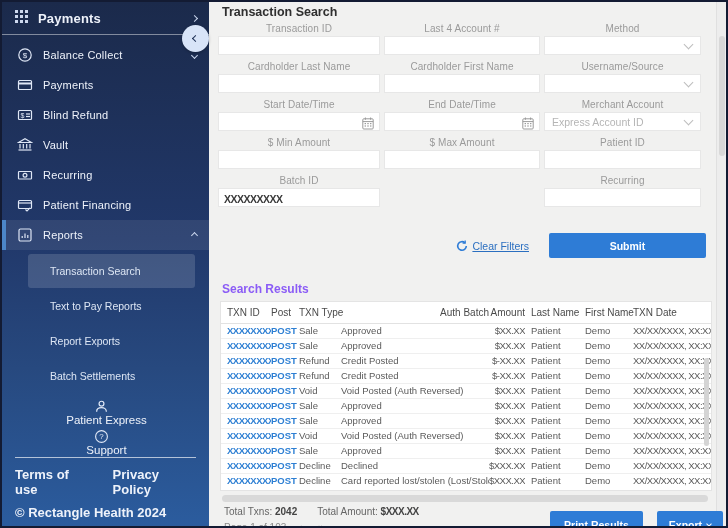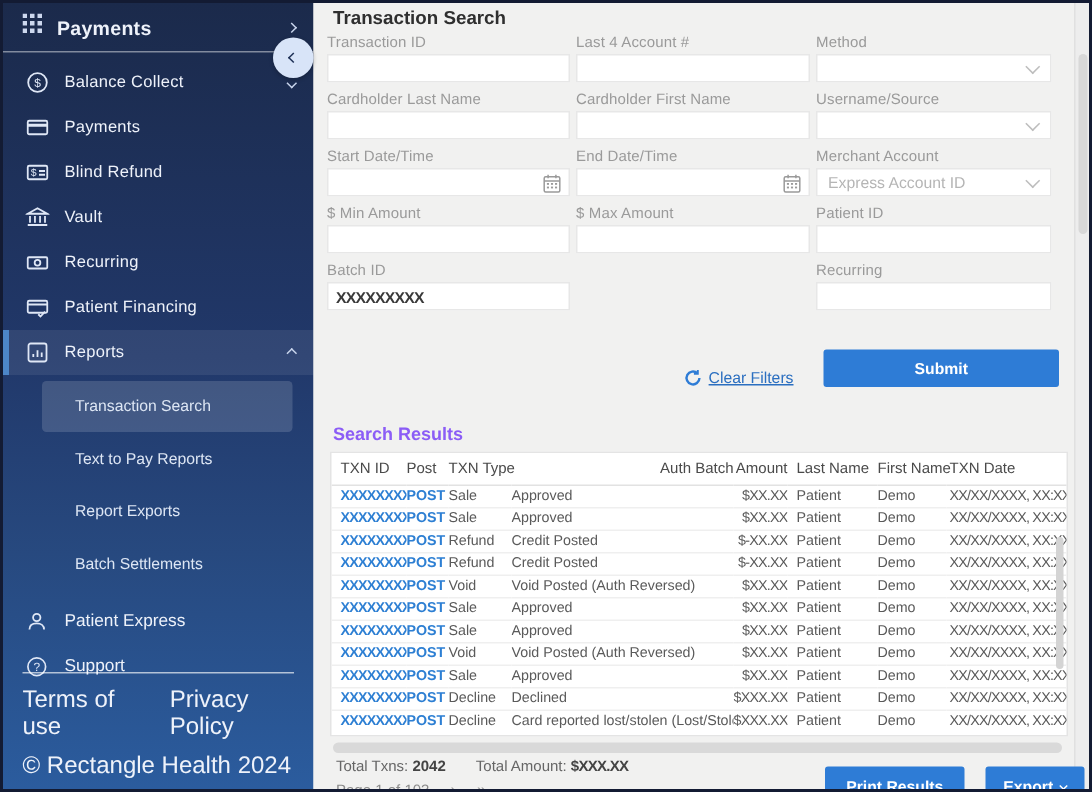--- a/index.html
+++ b/index.html
@@ -21,45 +21,45 @@
   .chev.sm { width:5px; height:5px; border-width:1.6px; }
   .nav { position:absolute; top:38px; left:0; right:0; }
   .nav-item { height:30px; display:flex; align-items:center; padding:0 12px 0 14px; font-size:11px; cursor:pointer; position:relative; }
   .nav-item .ic { width:17px; display:flex; justify-content:center; margin-right:10px; }
   .nav-item .lbl { flex:1; letter-spacing:.2px; }
   .nav-item.active { background:rgba(255,255,255,0.08); }
   .nav-item.active::before { content:""; position:absolute; left:0; top:0; bottom:0; width:4px; background:#4c86c8; }
   .subnav { padding:4px 0 6px 0; }
   .sub-item { height:35px; display:flex; align-items:center; padding-left:48px; font-size:10.5px; color:#dde6f4; cursor:pointer; }
   .sub-item.active { background:rgba(255,255,255,0.15); border-radius:3px; margin:0 14px 0 26px; padding-left:22px; height:34px; }
-  .sec-item { height:30px; display:flex; align-items:center; padding:0 12px 0 14px; font-size:11.5px; cursor:pointer; }
+  .sec-item { height:30px; display:flex; align-items:center; padding:0 12px 0 14px; font-size:11.5px; cursor:pointer;flex-direction:column; }
   .sec-item .ic { width:17px; display:flex; justify-content:center; margin-right:10px; }
-  .sb-footer { position:absolute; left:0; right:0; bottom:0; padding:16px 13px 6px 13px; font-size:16px; color:#eef2fa; }
+  .sb-footer { position:absolute; left:0; right:0; bottom:0; padding:16px 13px 6px 13px; font-size:13px; color:#eef2fa;font-weight:bold; }
   .sb-divider { border-top:1px solid rgba(255,255,255,0.65); margin-bottom:9px; }
   .sb-links { display:flex; gap:22px; margin-bottom:8px; }
   .sb-links span { cursor:pointer; }
 
   
   .main { position:absolute; left:207px; top:0; right:0; bottom:0; background:#f1f1f0; }
   .v-strip { position:absolute; top:0; right:0; width:10px; height:100%; background:#ededed; border-left:1px solid #e0e0e0; }
   .v-strip .thumb { position:absolute; top:34px; left:2px; width:6px; height:120px; background:#d8d8d8; border-radius:3px; }
   .page-title { position:absolute; top:3px; left:13px; font-size:12.5px; font-weight:bold; color:#2f2f2f; }
 
   .search-form { position:absolute; top:21px; left:9px; width:488px; display:grid;
     grid-template-columns:162px 156px 157px; column-gap:4px; row-gap:6px; }
-  .field label { display:block; font-size:10px; color:#9a9a9a; height:11px; margin-bottom:2px; letter-spacing:.1px; }
+  .field label { display:block; font-size:10px; color:#9a9a9a; height:11px; margin-bottom:2px; letter-spacing:.1px;text-align:center; }
   .ctrl { position:relative; height:19px; background:#fff; border:1px solid #e7e7e7; }
   .ctrl input { width:100%; height:100%; border:none; outline:none; background:transparent; font-size:10.5px; padding:0 5px; color:#333; font-family:"Liberation Sans",sans-serif; }
   .ctrl input.mask { font-weight:bold; color:#3a3a3a; letter-spacing:-0.5px; }
   .ctrl .cal { position:absolute; right:5px; top:3px; }
   .select { display:flex; align-items:center; justify-content:flex-end; padding-right:8px; cursor:pointer; }
   .select .ph { flex:1; font-size:10.5px; color:#b5b5b5; padding-left:7px; }
   .select .chev { border-color:#bdbdbd; width:7px; height:7px; border-width:1.6px; margin-top:-3px; }
 
-  .form-actions { position:absolute; top:231px; left:9px; width:488px; display:flex; align-items:flex-end; justify-content:flex-end; }
+  .form-actions { position:absolute; top:231px; left:9px; width:488px; display:flex; align-items:center; justify-content:flex-end; }
   .clear-filters { display:flex; align-items:center; gap:4px; margin-right:20px; cursor:pointer; }
   .clear-filters span { font-size:10.5px; color:#2b6fc0; text-decoration:underline; }
   .btn { background:#2e7cd6; color:#fff; border:none; font-size:10.5px; font-weight:bold; border-radius:2px; cursor:pointer; font-family:"Liberation Sans",sans-serif; }
   .submit-btn { width:157px; height:25px; }
 
   .results-title { position:absolute; top:280px; left:13px; font-size:12px; font-weight:bold; color:#8b5cf6; }
   .table-card { position:absolute; top:299px; left:11px; width:492px; height:190px; background:#fff; border:1px solid #e4e4e4; overflow:hidden; }
   table { border-collapse:collapse; table-layout:fixed; width:522px; }
   th { font-size:10px; color:#4a4a4a; text-align:left; font-weight:normal; height:21px; vertical-align:middle; border-bottom:1px solid #e2e2e2; white-space:nowrap; }
   td { font-size:9.5px; color:#5a5a5a; height:15px; vertical-align:middle; white-space:nowrap; overflow:hidden; border-top:1px solid #efefef; }

